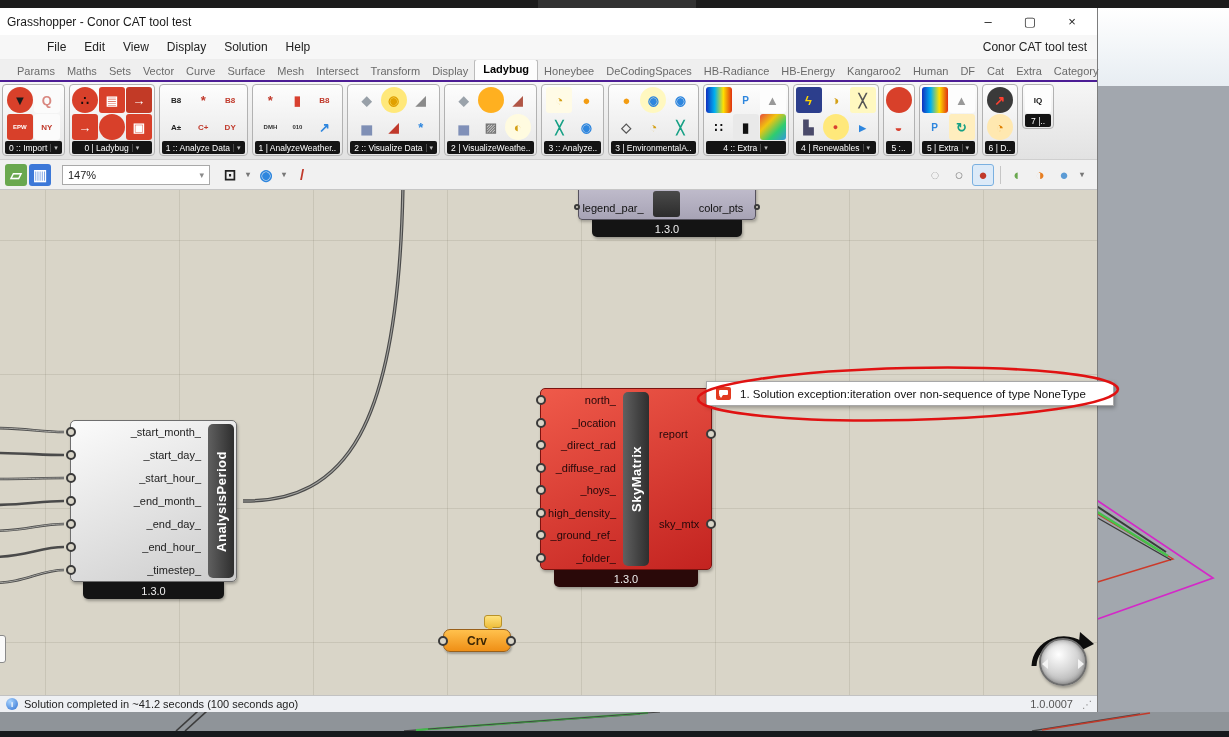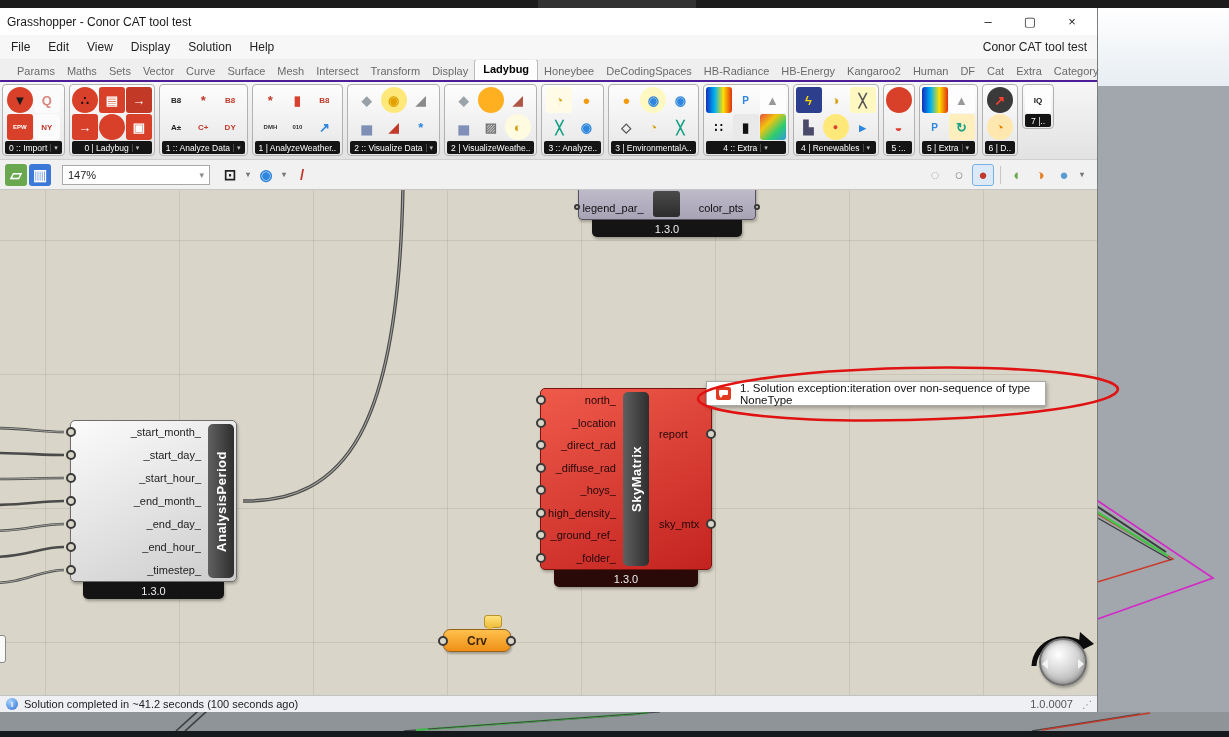--- a/index.html
+++ b/index.html
@@ -19,21 +19,21 @@
   
   #gh { position:absolute; left:0; top:8px; width:1097px; height:704px; background:#737373;
         display:flex; flex-direction:column; box-shadow:1px 0 0 #7d7d7d; }
 
   .titlebar { height:27px; background:#ffffff; display:flex; align-items:center; position:relative; flex:none; }
   .titlebar .title { font-size:12px; color:#1a1a1a; padding-left:7px; }
   .win-controls { position:absolute; right:4px; top:0; height:100%; display:flex; }
   .win-btn { width:42px; display:flex; align-items:center; justify-content:center; font-size:13px; color:#222; }
 
   .menubar { height:25px; background:#f7f7f7; display:flex; align-items:center; position:relative; flex:none; border-bottom:1px solid #ededed; }
-  .menubar-items { display:flex; padding-left:3px; }
+  .menubar-items { display:flex; padding-left:3px;margin-left:36px; }
   .menu-item { font-size:12px; color:#222; padding:0 10px 0 8px; }
   .doc-name { position:absolute; right:10px; font-size:12px; color:#222; }
 
   .tabbar { height:22px; background:#efefef; display:flex; align-items:flex-end; padding-left:11px; border-bottom:2px solid #4c1d95; flex:none; }
   .tab { font-size:11px; color:#6a6a6a; padding:3px 6px; white-space:nowrap; }
   .tab.active { background:#fdfdfd; border:1px solid #bbb; border-bottom:none; border-radius:3px 3px 0 0; color:#000; font-weight:bold; padding:3px 8px 5px; }
 
   .toolbar { height:78px; background:linear-gradient(#f6f6f6,#e2e2e2); display:flex; align-items:flex-start; padding:2px 0 0 2px; gap:4px; border-bottom:1px solid #cfcfcf; flex:none; }
   .tb-group { background:linear-gradient(#fdfdfd,#e6e6e6); border:1px solid #b2b2b2; border-radius:4px; padding:2px 2px 1px; display:flex; flex-direction:column; align-items:center; gap:1px; }
   .tb-icons { display:grid; grid-auto-flow:column; grid-template-rows:repeat(2,26px); grid-auto-columns:26px; gap:1px; }
@@ -108,21 +108,21 @@
 
   .nav-ball { position:absolute; left:1039px; top:448px; width:48px; height:48px; border-radius:50%;
     background:radial-gradient(circle at 40% 33%, #ffffff, #d6d6d6 45%, #969696); border:2px solid #6f6f6f;
     box-shadow:inset 0 0 5px rgba(0,0,0,0.35), 1px 2px 3px rgba(0,0,0,0.3); }
   .nav-ball::before { content:""; position:absolute; left:1px; top:19px; border-top:5px solid transparent;
     border-bottom:5px solid transparent; border-right:6px solid #f4f4f4; }
   .nav-ball::after { content:""; position:absolute; right:1px; top:19px; border-top:5px solid transparent;
     border-bottom:5px solid transparent; border-left:6px solid #f4f4f4; }
   .nav-arrow { position:absolute; left:1022px; top:434px; pointer-events:none; }
 
-  .error-tip { position:absolute; left:706px; top:381px; width:340px; height:25px; background:#fff;
+  .error-tip { position:absolute; left:706px; top:381px; width:408px; height:25px; background:#fff;
     border:1px solid #a8a8a8; box-shadow:1px 2px 4px rgba(0,0,0,0.3); display:flex; align-items:center;
     gap:9px; padding:0 9px; font-size:11.5px; color:#101010; z-index:5; }
   .tip-icon { width:15px; height:13px; background:#e23a20; border-radius:2px; position:relative; flex:none; }
   .tip-icon::before { content:""; position:absolute; left:3px; top:3px; width:9px; height:5px; background:#fff; border-radius:1px; }
   .tip-icon::after { content:""; position:absolute; left:3px; top:8px; border-left:2px solid transparent;
     border-right:2px solid transparent; border-top:3px solid #fff; }
   .annot { position:absolute; left:0; top:0; pointer-events:none; z-index:6; }
 
   .statusbar { height:17px; background:#eef0f3; border-top:1px solid #c2c2c2; display:flex; align-items:center;
     font-size:11px; color:#222; padding:0 6px; position:relative; flex:none; }

